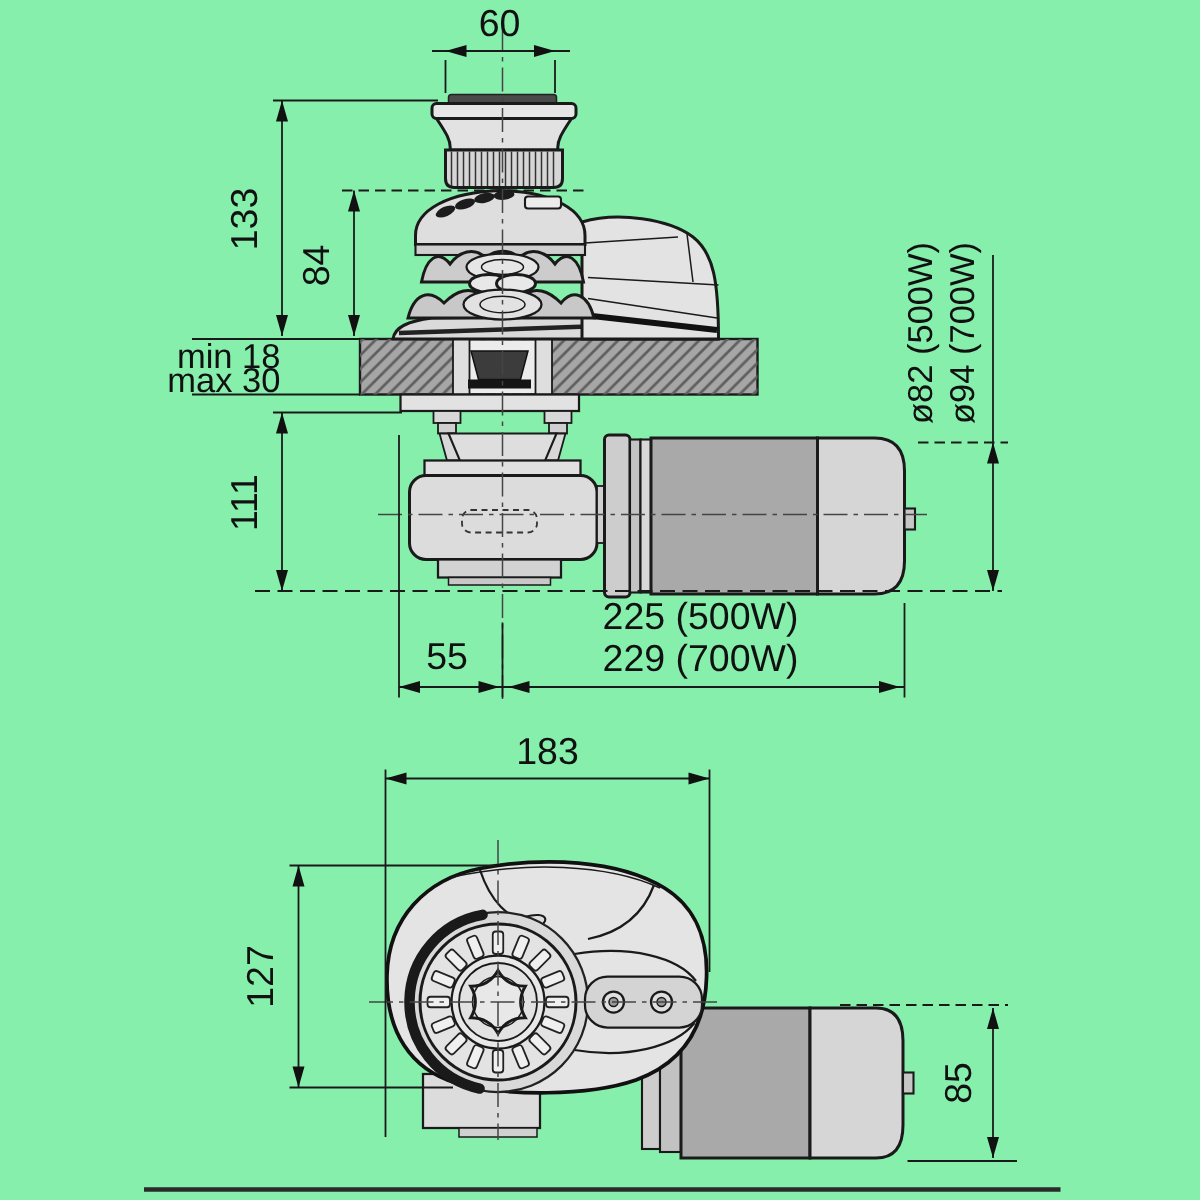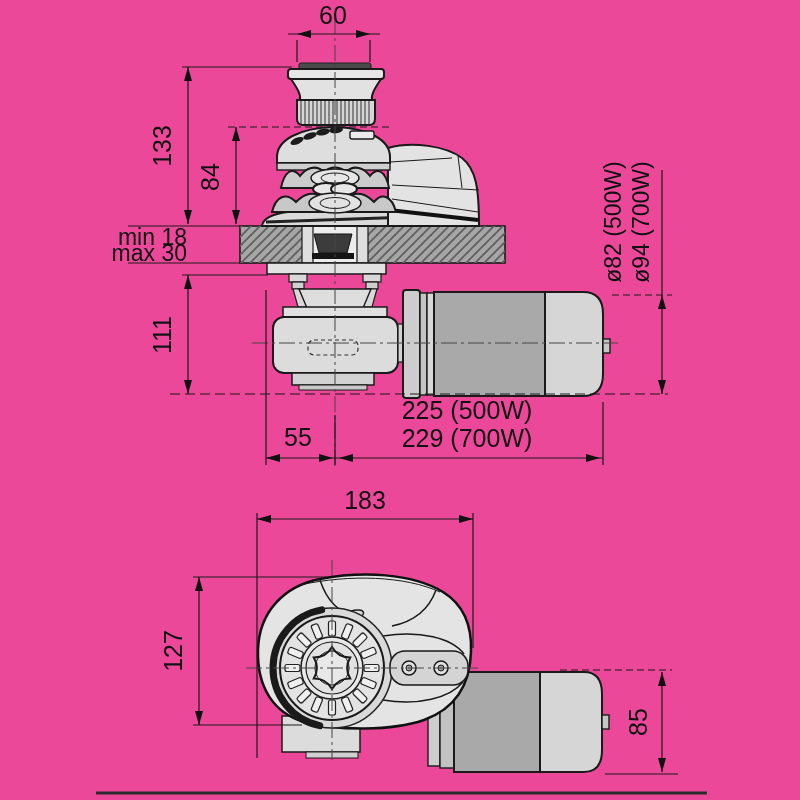--- a/index.html
+++ b/index.html
@@ -1,16 +1,16 @@
 <!DOCTYPE html>
 <html><head>
 <meta charset="utf-8">
 <style>
   html,body{margin:0;padding:0;background:#ffffff;}
-  .page{width:800px;height:800px;background:#ec4899;position:relative;overflow:hidden;}
+  .page{width:800px;height:800px;background:#86efac;position:relative;overflow:hidden;}
   svg{display:block;}
   text{font-family:"Liberation Sans", sans-serif;fill:#111;}
   .dim-num{font-size:25px;}
   .dim-small{font-size:23px;}
 </style>
 </head>
 <body>
 
 <div class="page">
 <svg width="800" height="800" viewBox="0 0 800 800">

